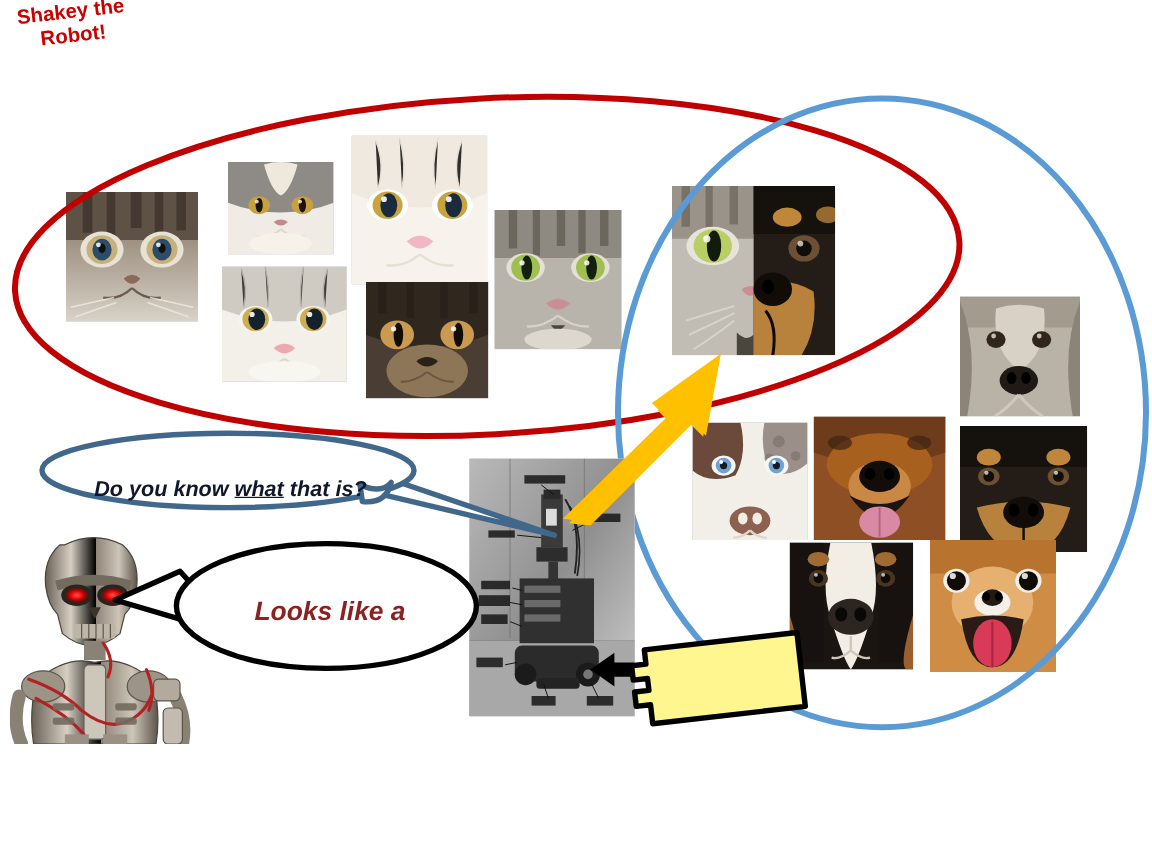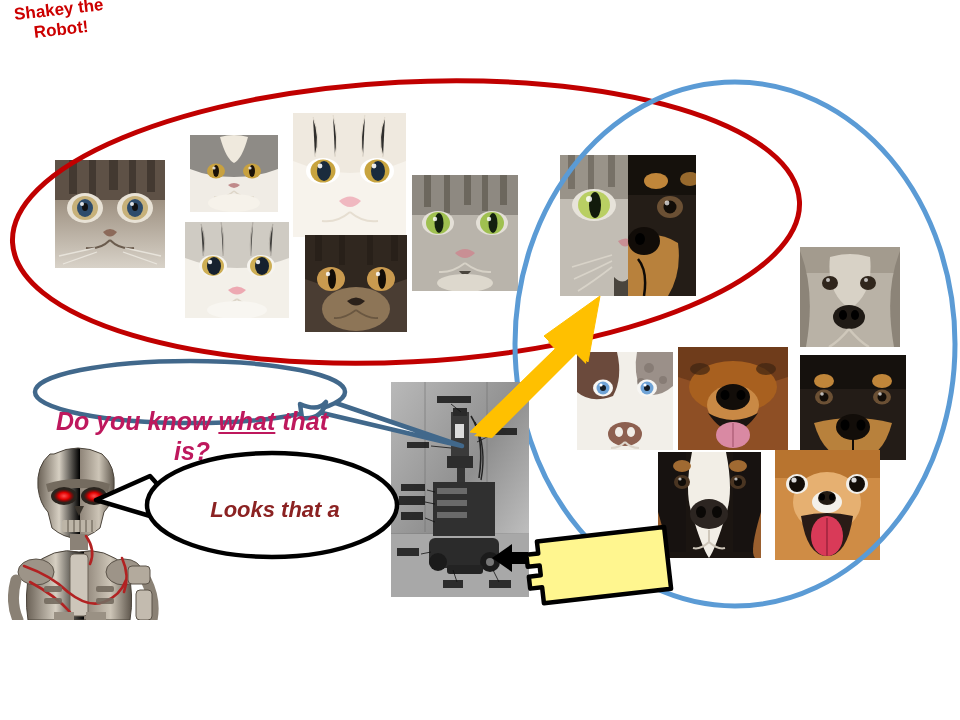--- a/index.html
+++ b/index.html
@@ -33,22 +33,22 @@
     position: absolute;
     font-style: italic;
     font-weight: bold;
     text-align: center;
     white-space: pre-line;
     line-height: 1.22;
   }
   #ask-text {
     left: 42px; top: 375px;
     width: 300px;
-    color: #be185d;
-    font-size: 25px;
+    color: #0f172a;
+    font-size: 18px;
   }
   #ask-text .u { text-decoration: underline; }
   #answer-text {
     left: 160px; top: 470px;
     width: 230px;
     color: #8B2222;
     font-size: 22px;
   }
   #callout-text {
     left: 542px; top: 541px;
@@ -542,21 +542,21 @@
   </svg>
   <div class="bubble-text" id="ask-text">
     <span>Do you know </span><span class="u">what</span><span> that is?</span>
   </div>
 
   <svg class="layer" viewBox="0 0 960 720">
     <path d="M150 476 L96 500 L150 516 L168 496 Z" fill="#ffffff" stroke="#000000" stroke-width="4.5" stroke-linejoin="round"></path>
     <ellipse cx="272" cy="505" rx="125" ry="52" fill="#ffffff" stroke="#000000" stroke-width="4.5"></ellipse>
   </svg>
   <div class="bubble-text" id="answer-text">
-    <span class="sl">Looks that a</span>
+    <span class="sl">Looks like a</span>
   </div>
 
   <svg class="layer" viewBox="0 0 960 720">
     <g transform="rotate(-6.5 605 565)">
       <path d="M540 534 h128 v62 h-128 v-16 h-12 v-12 h12 v-10 h-12 v-12 h12 z" fill="#FFF68F" stroke="#000000" stroke-width="4.5" stroke-linejoin="round"></path>
     </g>
 
     <path d="M528 552 L512 552 L512 544 L492 558 L512 572 L512 564 L528 564 Z" fill="#000000"></path>
   </svg>
   <div id="callout-text">

